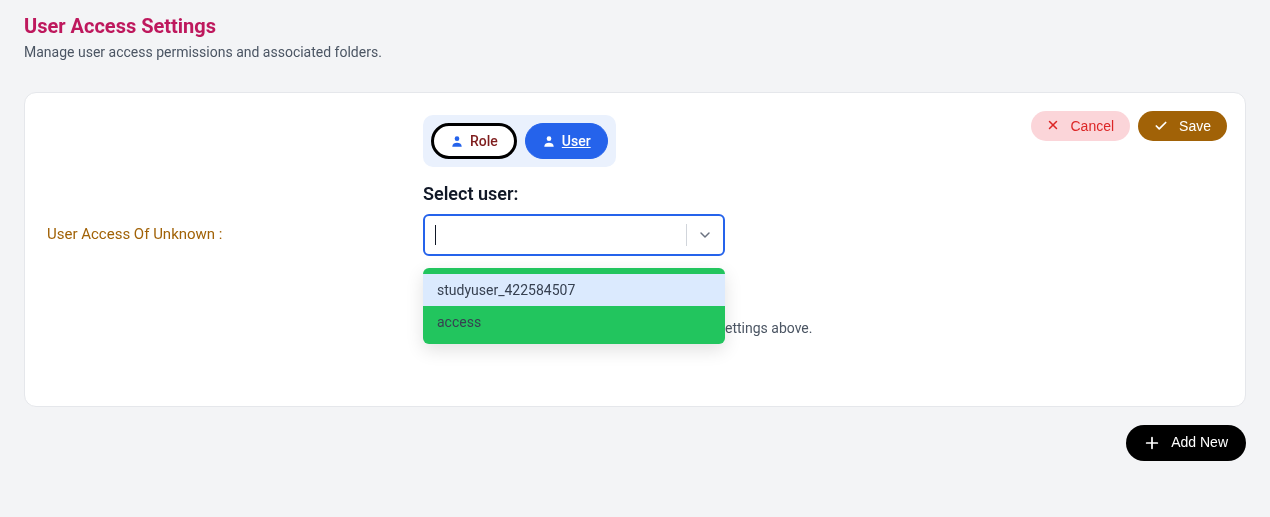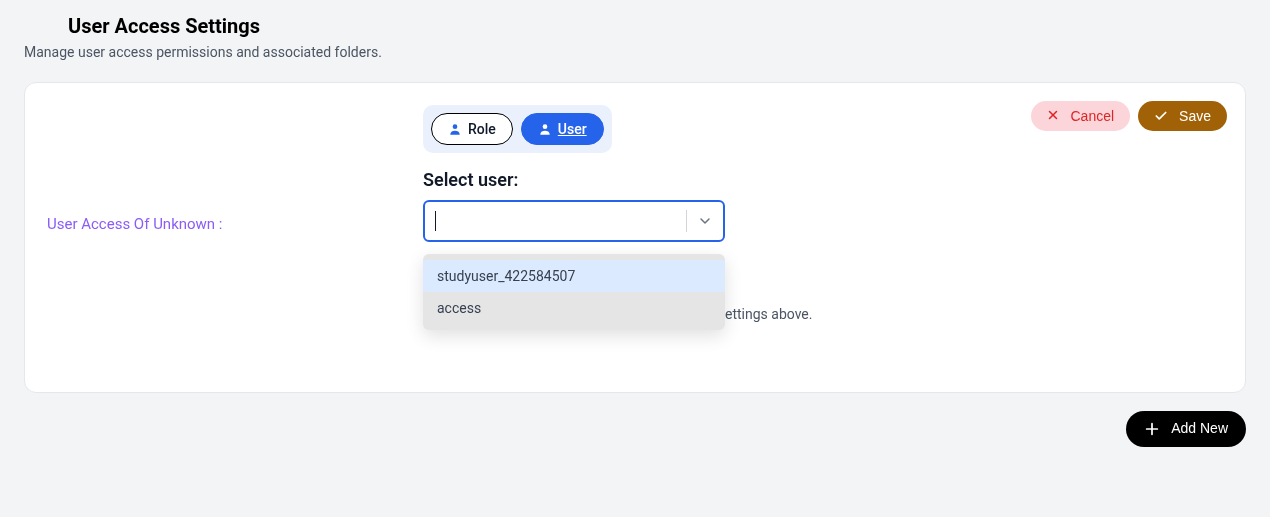--- a/index.html
+++ b/index.html
@@ -10,28 +10,27 @@
       height: 517px;
       overflow: hidden;
       color: #111827;
     }
     .page {
       padding: 14px 24px 24px;
     }
     .page-title {
       font-size: 20px;
       font-weight: 700;
-      color: #000000;
+      color: #be185d;
       margin-bottom: 6px;
-      margin-left: 44px;
     }
     .page-subtitle {
       font-size: 14px;
       color: #4b5563;
-      margin-bottom: 22px;
+      margin-bottom: 32px;
     }
     .card {
       background: #fff;
       border: 1px solid #e5e7eb;
       border-radius: 12px;
       padding: 22px 22px 70px;
       position: relative;
     }
     .card-actions {
       position: absolute;
@@ -66,21 +65,21 @@
       padding: 10px 18px;
     }
     .content-row {
       display: flex;
       align-items: flex-start;
     }
     .left-label {
       width: 376px;
       padding-top: 110px;
       font-size: 15px;
-      color: #8b5cf6;
+      color: #a16207;
       padding-left: 0px;
     }
     .right-col {
       flex: 1;
       position: relative;
     }
     .seg-wrap {
       display: inline-flex;
       background: #eaf1fd;
       padding: 8px;
@@ -93,22 +92,22 @@
       gap: 6px;
       font-size: 14px;
       font-weight: 500;
       border-radius: 9999px;
       padding: 8px 16px;
       cursor: pointer;
       line-height: 1;
     }
     .seg-inactive {
       background: #fff;
-      color: #0f172a;
-      border: 1px solid #000000;
+      color: #7f1d1d;
+      border: 3px solid #000000;
     }
     .seg-active {
       background: #2563eb;
       color: #fff;
       border: 1px solid #2563eb;
       text-decoration: underline;
     }
     .field-label {
       margin-top: 16px;
       font-size: 18px;
@@ -149,21 +148,21 @@
       display: flex;
       align-items: center;
       justify-content: center;
       color: #6b7280;
       cursor: pointer;
     }
     .dropdown-menu {
       position: absolute;
       left: 0;
       width: 302px;
-      background: #e5e5e5;
+      background: #22c55e;
       border-radius: 6px;
       box-shadow: 0 6px 18px rgba(0,0,0,0.12);
       padding: 6px 0;
       margin-top: 12px;
       z-index: 10;
     }
     .dropdown-option {
       padding: 8px 14px;
       font-size: 14px;
       color: #374151;

